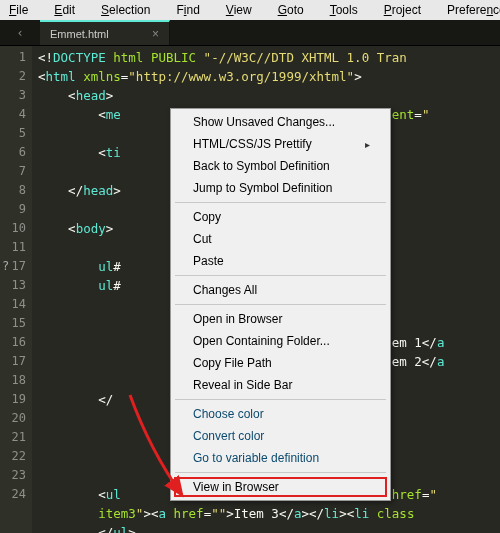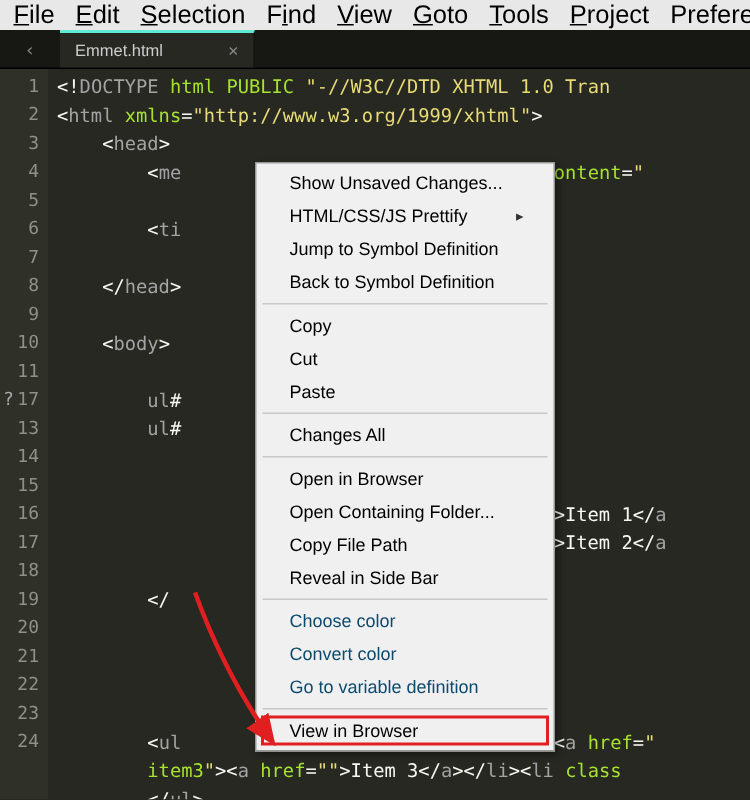--- a/index.html
+++ b/index.html
@@ -11,25 +11,26 @@
     width: 500px;
     height: 533px;
     overflow: hidden;
     position: relative;
   }
   
   .menubar {
     background: #e8e8e8;
     color: #000;
     font-family: "Segoe UI", Arial, sans-serif;
-    font-size: 17px;
+    font-size: 12px;
     height: 20px;
     display: flex;
     align-items: center;
     padding: 0 2px;
+    gap: 12px;
   }
   .menubar .menu-item {
     padding: 2px 7px;
     cursor: default;
   }
   .menubar .hotkey { text-decoration: underline; }
 
   
   .tabbar {
     background: #171814;
@@ -91,30 +92,30 @@
   .code {
     flex: 1;
     padding: 2px 0 0 6px;
     font-size: 12.5px;
     line-height: 19px;
     white-space: pre;
     overflow: hidden;
   }
   .code .row { height: 19px; }
   .p  { color: #f8f8f2; } 
-  .t  { color: #a3a3a3; margin-top: 20px; } 
+  .t  { color: #5eead4; margin-top: 20px; } 
   .a  { color: #a6e22e; } 
   .s  { color: #e6db74; }
 
   
   .context-menu {
     position: absolute;
     left: 170px;
     top: 108px;
-    width: 200px;
+    width: 221px;
     background: #f0f0f0;
     color: #000;
     font-family: "Segoe UI", Arial, sans-serif;
     font-size: 12px;
     border: 1px solid #999;
     box-shadow: 2px 2px 5px rgba(0,0,0,0.4);
     padding: 2px;
     z-index: 10;
   }
   .context-menu .cmi {
@@ -205,24 +206,24 @@
 
 <div class="context-menu" id="ctxmenu">
     <div class="cmi">
       <span>Show Unsaved Changes...</span>
     </div>
     <div class="cmi">
       <span>HTML/CSS/JS Prettify</span>
       <span class="submenu-arrow">▸</span>
     </div>
     <div class="cmi">
+      <span>Back to Symbol Definition</span>
+    </div>
+    <div class="cmi">
       <span>Jump to Symbol Definition</span>
-    </div>
-    <div class="cmi">
-      <span>Back to Symbol Definition</span>
     </div>
     <div class="sep"></div>
     <div class="cmi">
       <span>Copy</span>
     </div>
     <div class="cmi">
       <span>Cut</span>
     </div>
     <div class="cmi">
       <span>Paste</span>

